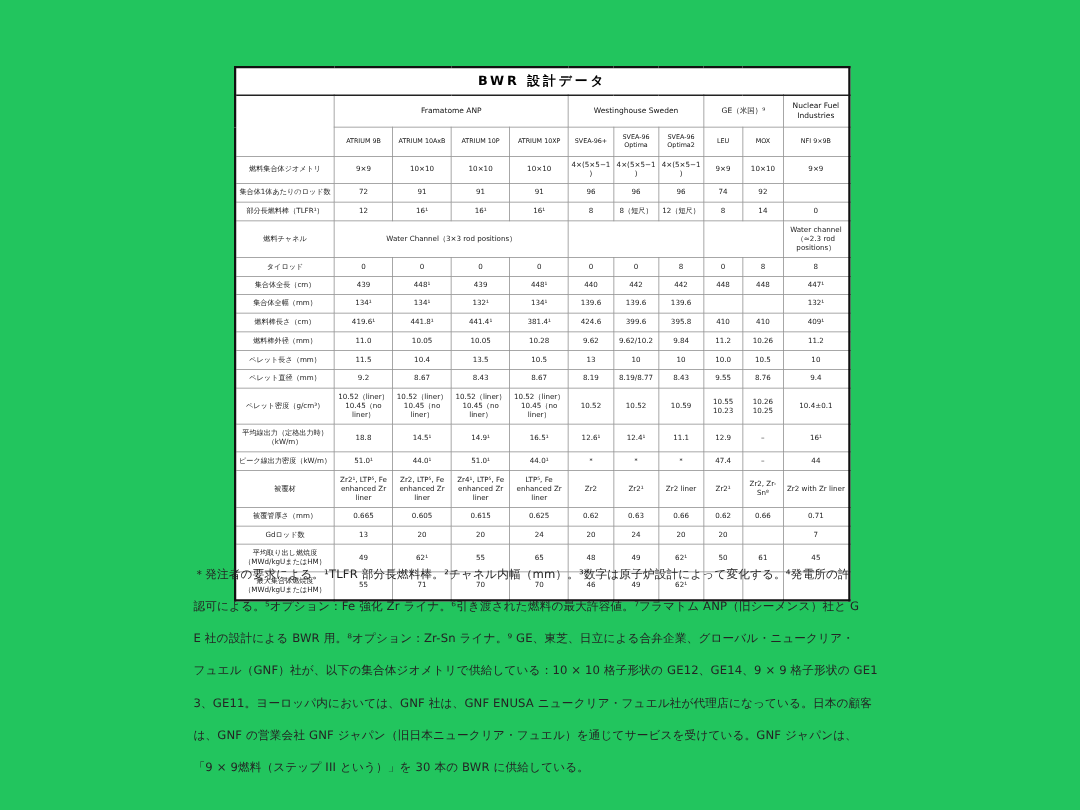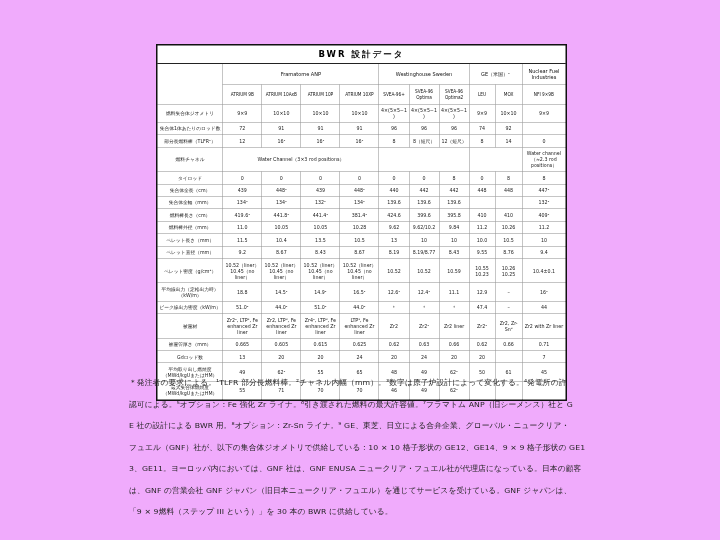--- a/index.html
+++ b/index.html
@@ -1,20 +1,20 @@
 <!DOCTYPE html>
 <html><head>
 <meta charset="utf-8">
 <style>
   html,body { margin:0; padding:0; }
   body {
     width:720px; height:540px; background:#ffffff; overflow:hidden;
     font-family:"DejaVu Sans","Liberation Sans",sans-serif; color:#1c1c1c;
   }
-  .page { position:relative; width:720px; height:540px; background:#f0abfc; }
+  .page { position:relative; width:720px; height:540px; background:#22c55e; }
 
   
   .tbl-pos { position:absolute; left:156px; top:44px; width:412px; height:326px; }
   .tbl-scale { width:824px; transform:scale(0.5); transform-origin:0 0; }
   table.design { border-collapse:collapse; table-layout:fixed; width:822px; background:#fff; }
   table.design td, table.design th {
     border:1px solid #8a8a8a; padding:6px 2px; font-weight:normal;
     text-align:center; vertical-align:middle; color:#222;
     font-size:9.5px; line-height:1.25; overflow:hidden; word-break:break-word;
   }

